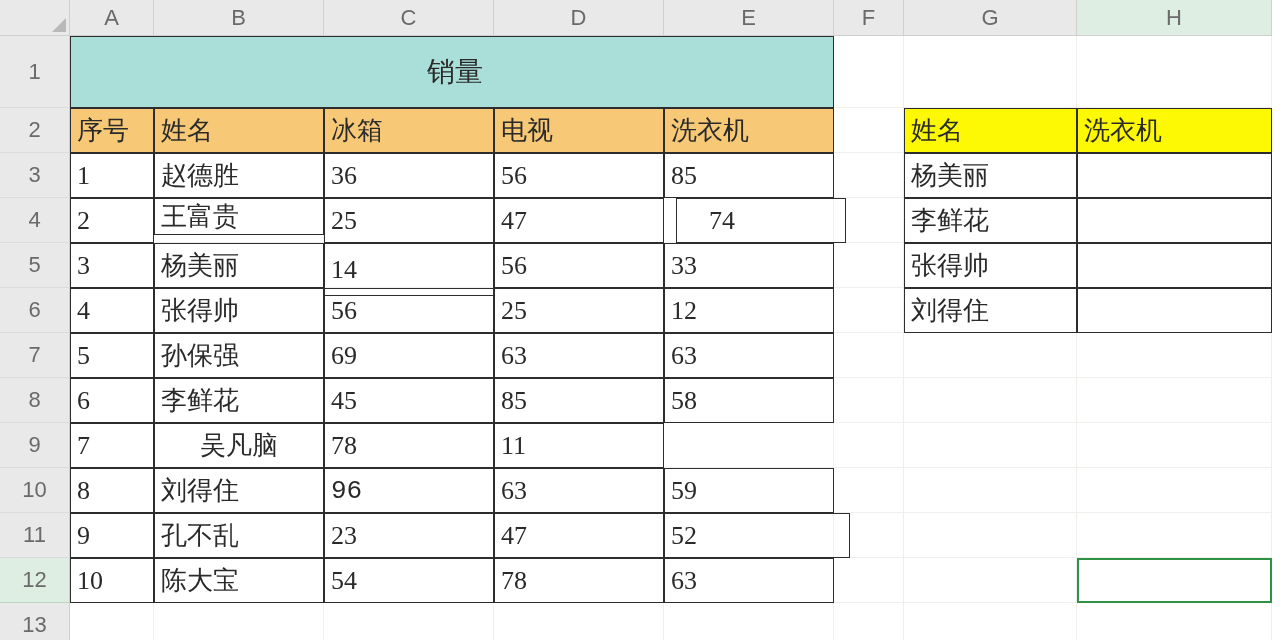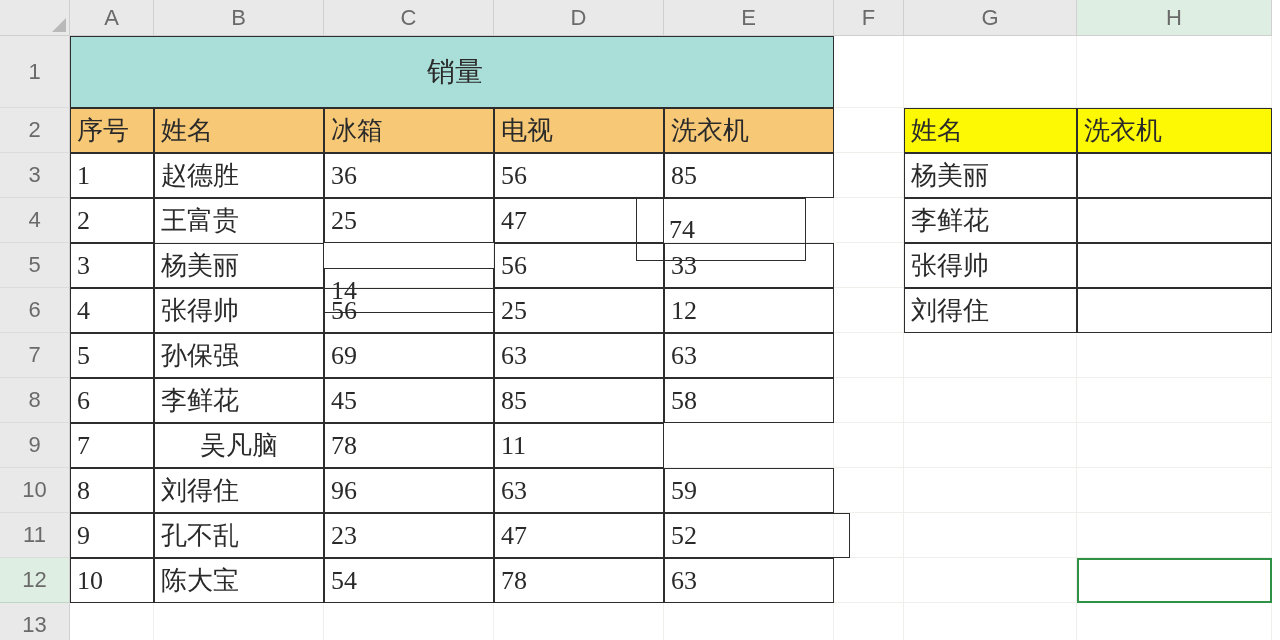--- a/index.html
+++ b/index.html
@@ -218,27 +218,27 @@
     <div class="cell bord hdr-orange" style="left: 154px; top: 108px; width: 170px; height: 45px;">姓名</div>
     <div class="cell bord hdr-orange" style="left: 494px; top: 108px; width: 170px; height: 45px;">电视</div>
     <div class="cell bord hdr-orange" style="left: 324px; top: 108px; width: 170px; height: 45px;">冰箱</div>
     <div class="cell bord hdr-orange" style="left: 664px; top: 108px; width: 170px; height: 45px;">洗衣机</div>
     <div class="cell bord" style="left: 70px; top: 153px; width: 84px; height: 45px;">1</div>
     <div class="cell bord" style="left: 154px; top: 153px; width: 170px; height: 45px;">赵德胜</div>
     <div class="cell bord" style="left: 324px; top: 153px; width: 170px; height: 45px;">36</div>
     <div class="cell bord" style="left: 494px; top: 153px; width: 170px; height: 45px;">56</div>
     <div class="cell bord" style="left: 664px; top: 153px; width: 170px; height: 45px;">85</div>
     <div class="cell bord" style="left: 70px; top: 198px; width: 84px; height: 45px;">2</div>
-    <div class="cell bord" style="left: 154px; top: 198px; width: 170px; height: 46px;">王富贵</div>
+    <div class="cell bord" style="left: 154px; top: 198px; width: 170px; height: 37px;">王富贵</div>
     <div class="cell bord" style="left: 324px; top: 198px; width: 170px; height: 45px;">25</div>
     <div class="cell bord" style="left: 494px; top: 198px; width: 170px; height: 45px;">47</div>
-    <div class="cell bord" style="left: 636px; top: 198px; width: 170px; height: 63px; padding-left: 32px;">74</div>
+    <div class="cell bord" style="left: 676px; top: 198px; width: 170px; height: 45px; padding-left: 32px;">74</div>
     <div class="cell bord" style="left: 70px; top: 243px; width: 84px; height: 45px;">3</div>
     <div class="cell bord" style="left: 154px; top: 243px; width: 170px; height: 45px;">杨美丽</div>
-    <div class="cell bord" style="left: 324px; top: 243px; width: 170px; height: 45px; margin-top: 25px;">14</div>
+    <div class="cell bord" style="left: 324px; top: 243px; width: 170px; height: 53px;">14</div>
     <div class="cell bord" style="left: 494px; top: 243px; width: 170px; height: 45px;">56</div>
     <div class="cell bord" style="left: 664px; top: 243px; width: 170px; height: 45px;">33</div>
     <div class="cell bord" style="left: 70px; top: 288px; width: 84px; height: 45px;">4</div>
     <div class="cell bord" style="left: 154px; top: 288px; width: 170px; height: 45px;">张得帅</div>
     <div class="cell bord" style="left: 324px; top: 288px; width: 170px; height: 45px;">56</div>
     <div class="cell bord" style="left: 494px; top: 288px; width: 170px; height: 45px;">25</div>
     <div class="cell bord" style="left: 664px; top: 288px; width: 170px; height: 45px;">12</div>
     <div class="cell bord" style="left: 70px; top: 333px; width: 84px; height: 45px;">5</div>
     <div class="cell bord" style="left: 154px; top: 333px; width: 170px; height: 45px;">孙保强</div>
     <div class="cell bord" style="left: 324px; top: 333px; width: 170px; height: 45px;">69</div>
@@ -248,21 +248,21 @@
     <div class="cell bord" style="left: 154px; top: 378px; width: 170px; height: 45px;">李鲜花</div>
     <div class="cell bord" style="left: 324px; top: 378px; width: 170px; height: 45px;">45</div>
     <div class="cell bord" style="left: 494px; top: 378px; width: 170px; height: 45px;">85</div>
     <div class="cell bord" style="left: 664px; top: 378px; width: 170px; height: 45px;">58</div>
     <div class="cell bord" style="left: 70px; top: 423px; width: 84px; height: 45px;">7</div>
     <div class="cell bord" style="left: 154px; top: 423px; width: 170px; height: 45px; padding-left: 45px;">吴凡脑</div>
     <div class="cell bord" style="left: 324px; top: 423px; width: 170px; height: 45px;">78</div>
     <div class="cell bord" style="left: 494px; top: 423px; width: 170px; height: 45px;">11</div>
     <div class="cell bord" style="left: 70px; top: 468px; width: 84px; height: 45px;">8</div>
     <div class="cell bord" style="left: 154px; top: 468px; width: 170px; height: 45px;">刘得住</div>
-    <div class="cell bord" style="left: 324px; top: 468px; width: 170px; height: 45px;">96</div>
+    <div class="cell bord" style="left: 324px; top: 468px; width: 170px; height: 45px; font-family: Liberation Mono, monospace;">96</div>
     <div class="cell bord" style="left: 494px; top: 468px; width: 170px; height: 45px;">63</div>
     <div class="cell bord" style="left: 664px; top: 468px; width: 170px; height: 45px;">59</div>
     <div class="cell bord" style="left: 70px; top: 513px; width: 84px; height: 45px;">9</div>
     <div class="cell bord" style="left: 154px; top: 513px; width: 170px; height: 45px;">孔不乱</div>
     <div class="cell bord" style="left: 324px; top: 513px; width: 170px; height: 45px;">23</div>
     <div class="cell bord" style="left: 494px; top: 513px; width: 170px; height: 45px;">47</div>
     <div class="cell bord" style="left: 664px; top: 513px; width: 186px; height: 45px;">52</div>
     <div class="cell bord" style="left: 70px; top: 558px; width: 84px; height: 45px;">10</div>
     <div class="cell bord" style="left: 154px; top: 558px; width: 170px; height: 45px;">陈大宝</div>
     <div class="cell bord" style="left: 324px; top: 558px; width: 170px; height: 45px;">54</div>

